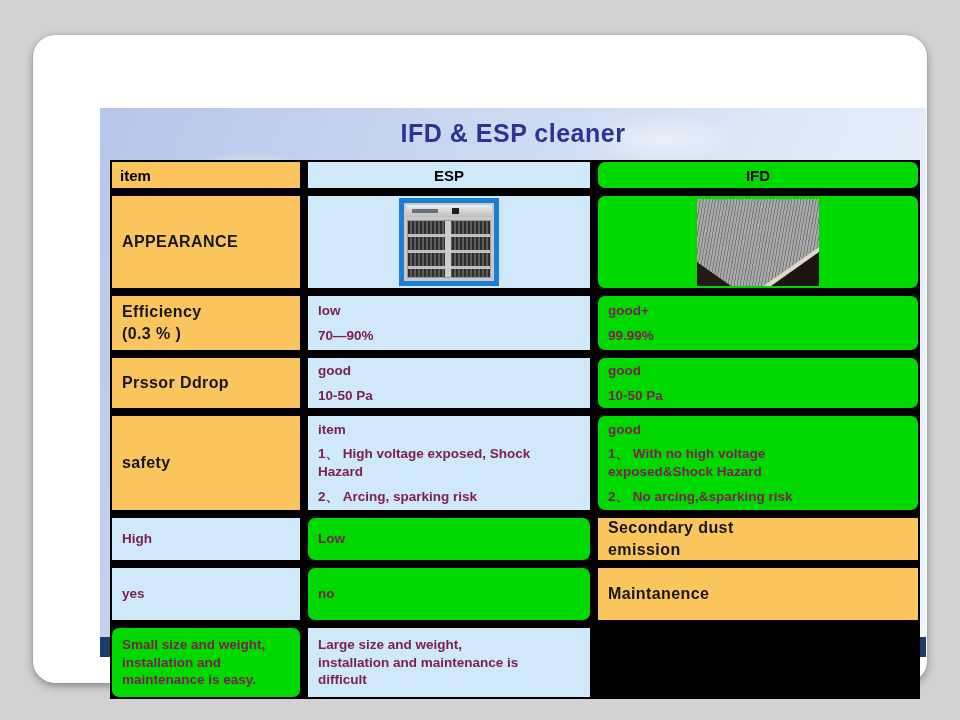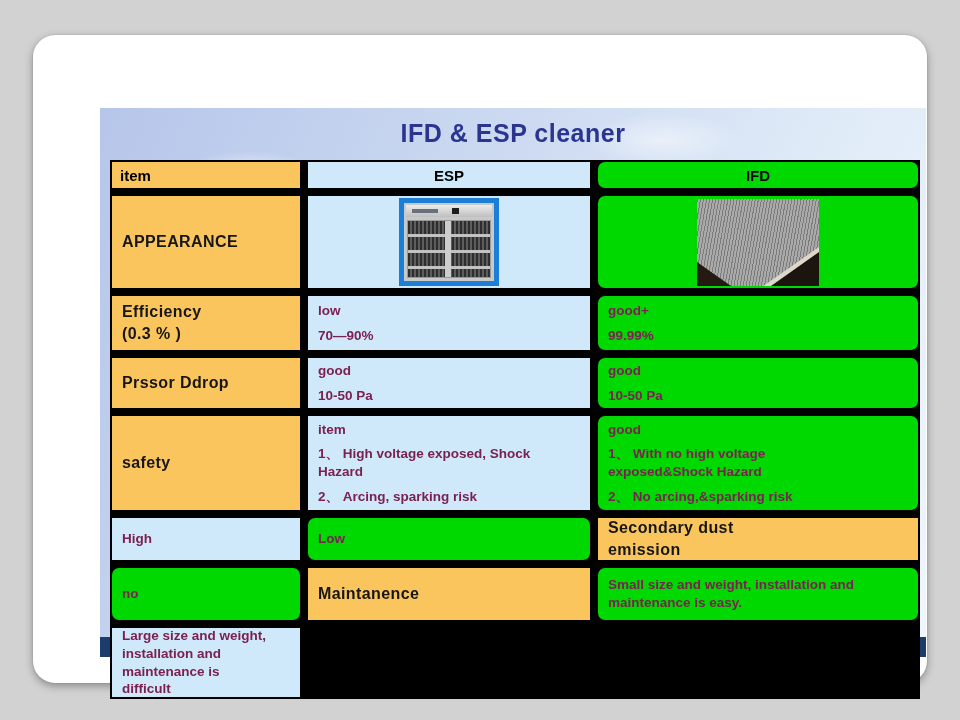--- a/index.html
+++ b/index.html
@@ -145,20 +145,23 @@
 
       <div class="cell c-esp values">
         <div>High</div>
       </div>
       <div class="cell c-ifd values">
         <div>Low</div>
       </div>
 
       <div class="cell c-item item-label">Secondary dust
 emission</div>
+      <div class="cell c-esp values">
+        <div>yes</div>
+      </div>
       <div class="cell c-ifd values">
         <div>no</div>
       </div>
 
       <div class="cell c-item item-label">Maintanence</div>
       <div class="cell c-ifd values">
         <div>Small size and weight, installation and
 maintenance  is easy.</div>
       </div>
       <div class="cell c-esp values">

